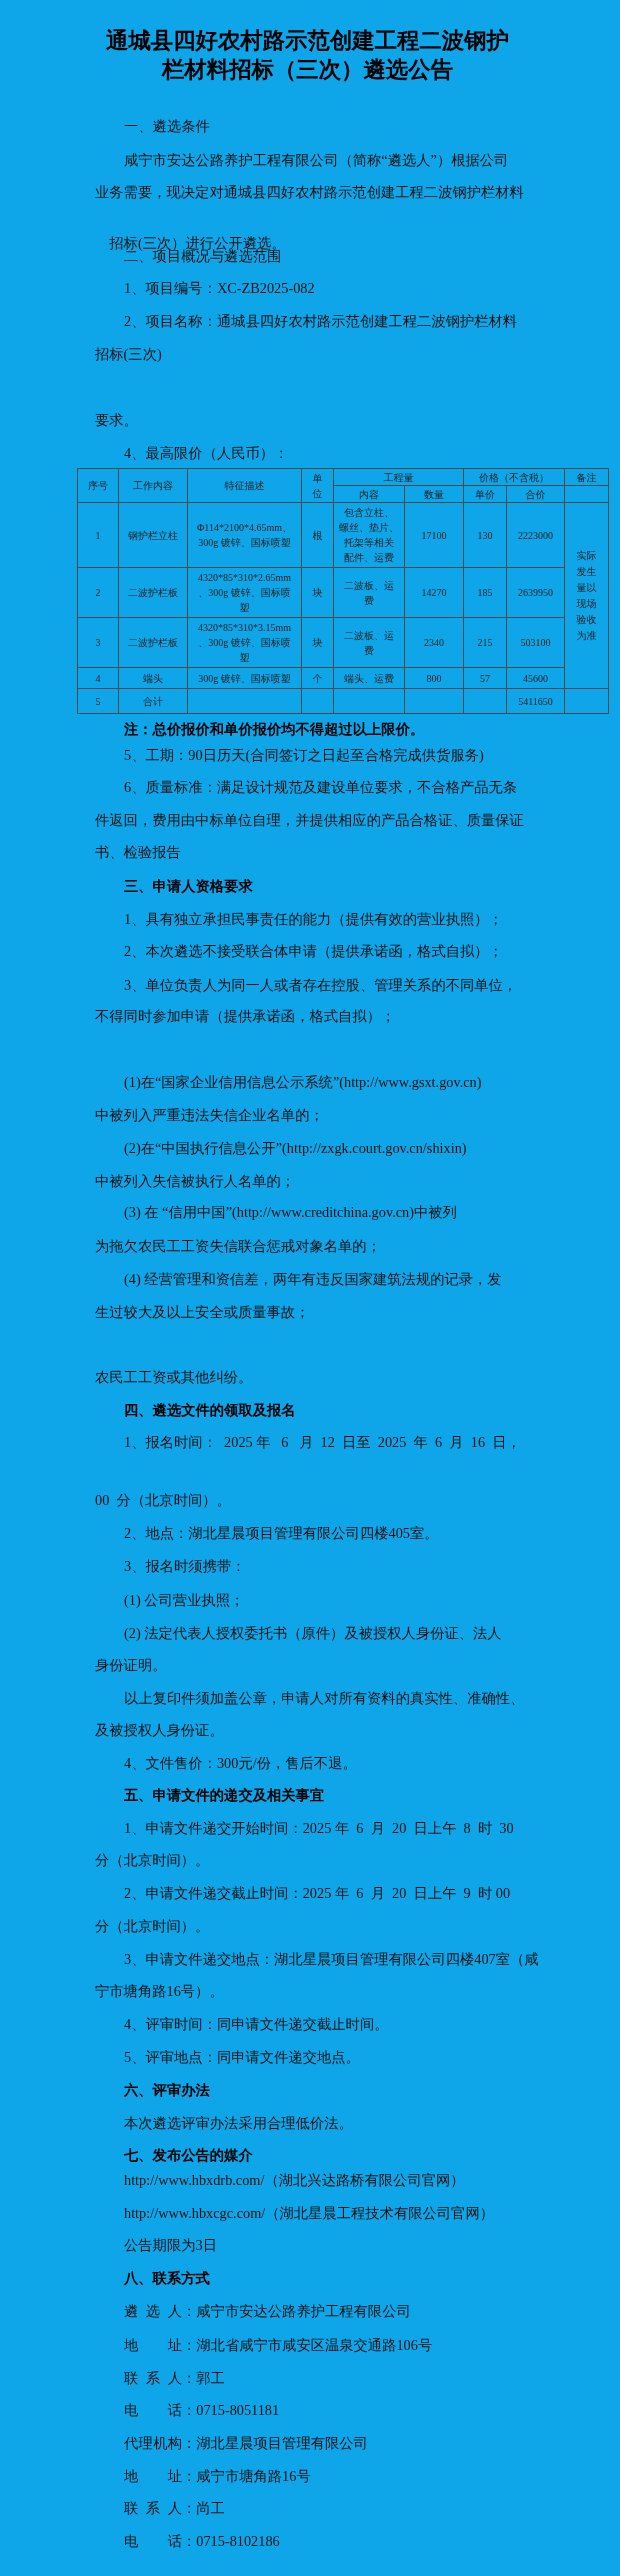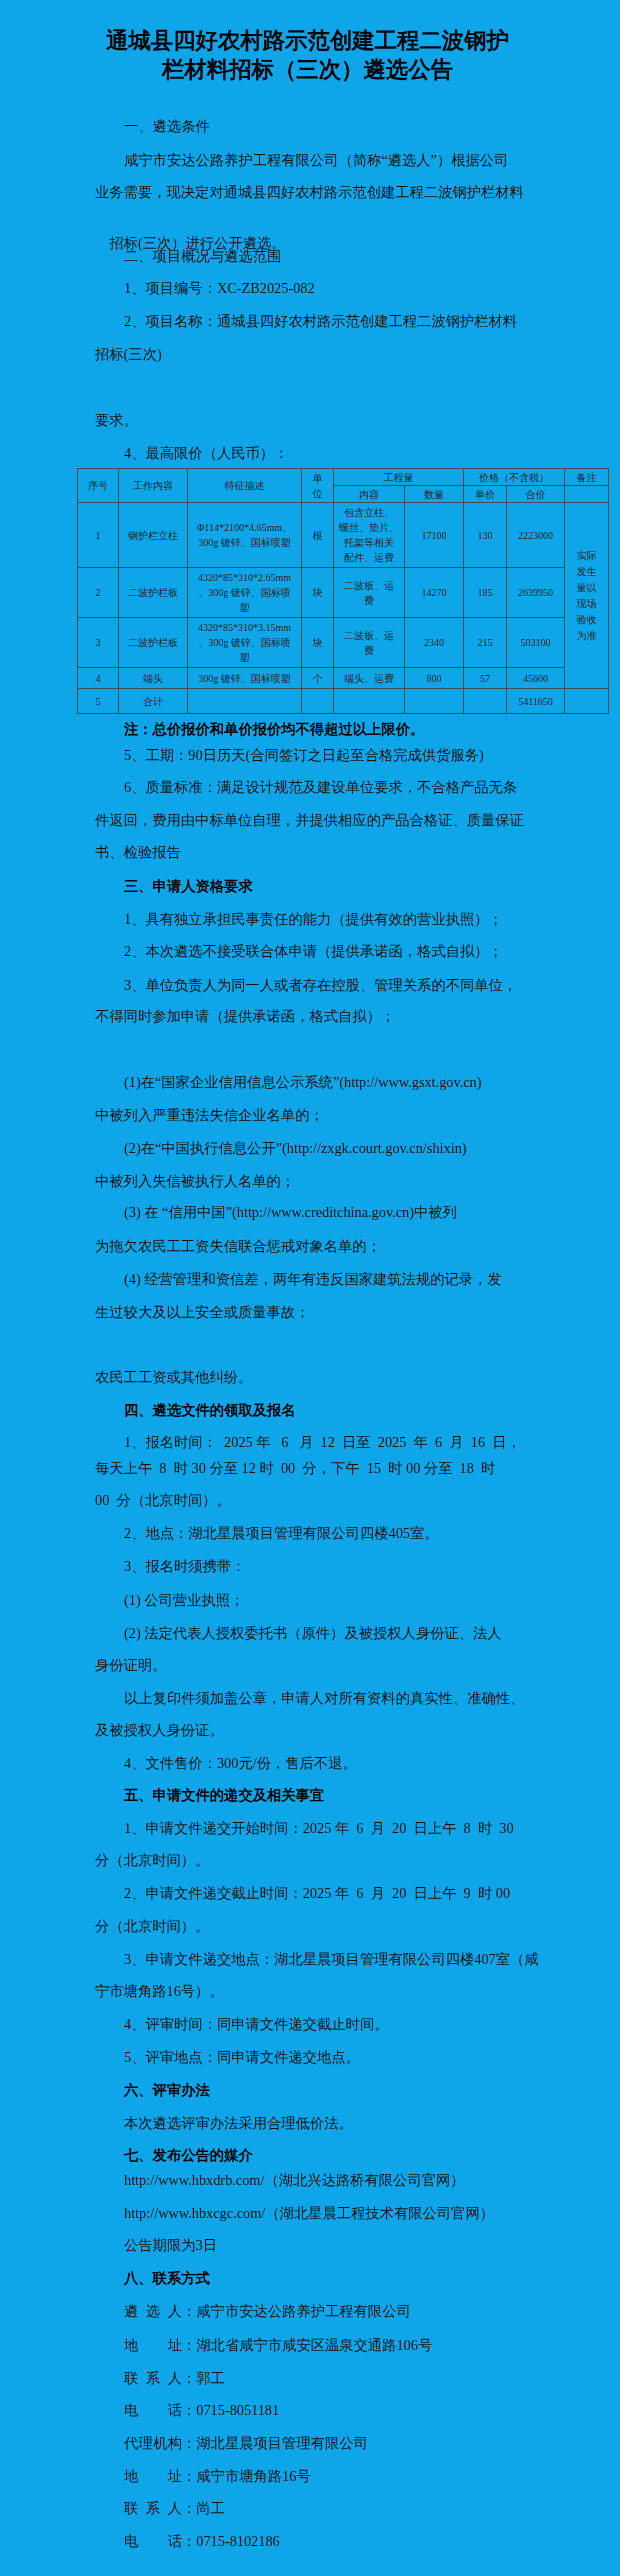--- a/index.html
+++ b/index.html
@@ -212,21 +212,20 @@
   <div class="ln i" style="top:1139px">(2)在“中国执行信息公开”(http://zxgk.court.gov.cn/shixin)</div>
   <div class="ln c" style="top:1172px">中被列入失信被执行人名单的；</div>
   <div class="ln i" style="top:1203px">(3) 在 “信用中国”(http://www.creditchina.gov.cn)中被列</div>
   <div class="ln c" style="top:1237px">为拖欠农民工工资失信联合惩戒对象名单的；</div>
   <div class="ln i" style="top:1270px">(4) 经营管理和资信差，两年有违反国家建筑法规的记录，发</div>
   <div class="ln c" style="top:1303px">生过较大及以上安全或质量事故；</div>
   <div class="ln c" style="top:1368px">农民工工资或其他纠纷。</div>
 
   <div class="ln i b" style="top:1401px">四、遴选文件的领取及报名</div>
   <div class="ln i" style="top:1433px"><span>1、报名时间： </span><span class="u"> 2025 </span><span>年</span><span class="u">   6   </span><span>月</span><span class="u">  12  </span><span>日至</span><span class="u">  2025  </span><span>年</span><span class="u">  6  </span><span>月</span><span class="u">  16  </span><span>日，</span></div>
-  <div class="ln c" style="top:1459px"><span>每天上午</span><span class="u">  8  </span><span>时 </span><span class="u">30</span><span> 分至 </span><span class="u">12</span><span> 时</span><span class="u">  00  </span><span>分，下午</span><span class="u">  15  </span><span>时 </span><span class="u">00</span><span> 分至</span><span class="u">  18  </span><span>时</span></div>
   <div class="ln c" style="top:1491px"><span class="u">00  </span><span>分（北京时间）。</span></div>
   <div class="ln i" style="top:1524px">2、地点：湖北星晨项目管理有限公司四楼405室。</div>
   <div class="ln i" style="top:1557px">3、报名时须携带：</div>
   <div class="ln i" style="top:1591px">(1) 公司营业执照；</div>
   <div class="ln i" style="top:1624px">(2) 法定代表人授权委托书（原件）及被授权人身份证、法人</div>
   <div class="ln c" style="top:1656px">身份证明。</div>
   <div class="ln i" style="top:1689px">以上复印件须加盖公章，申请人对所有资料的真实性、准确性、</div>
   <div class="ln c" style="top:1721px">及被授权人身份证。</div>
   <div class="ln i" style="top:1754px">4、文件售价：300元/份，售后不退。</div>
 

